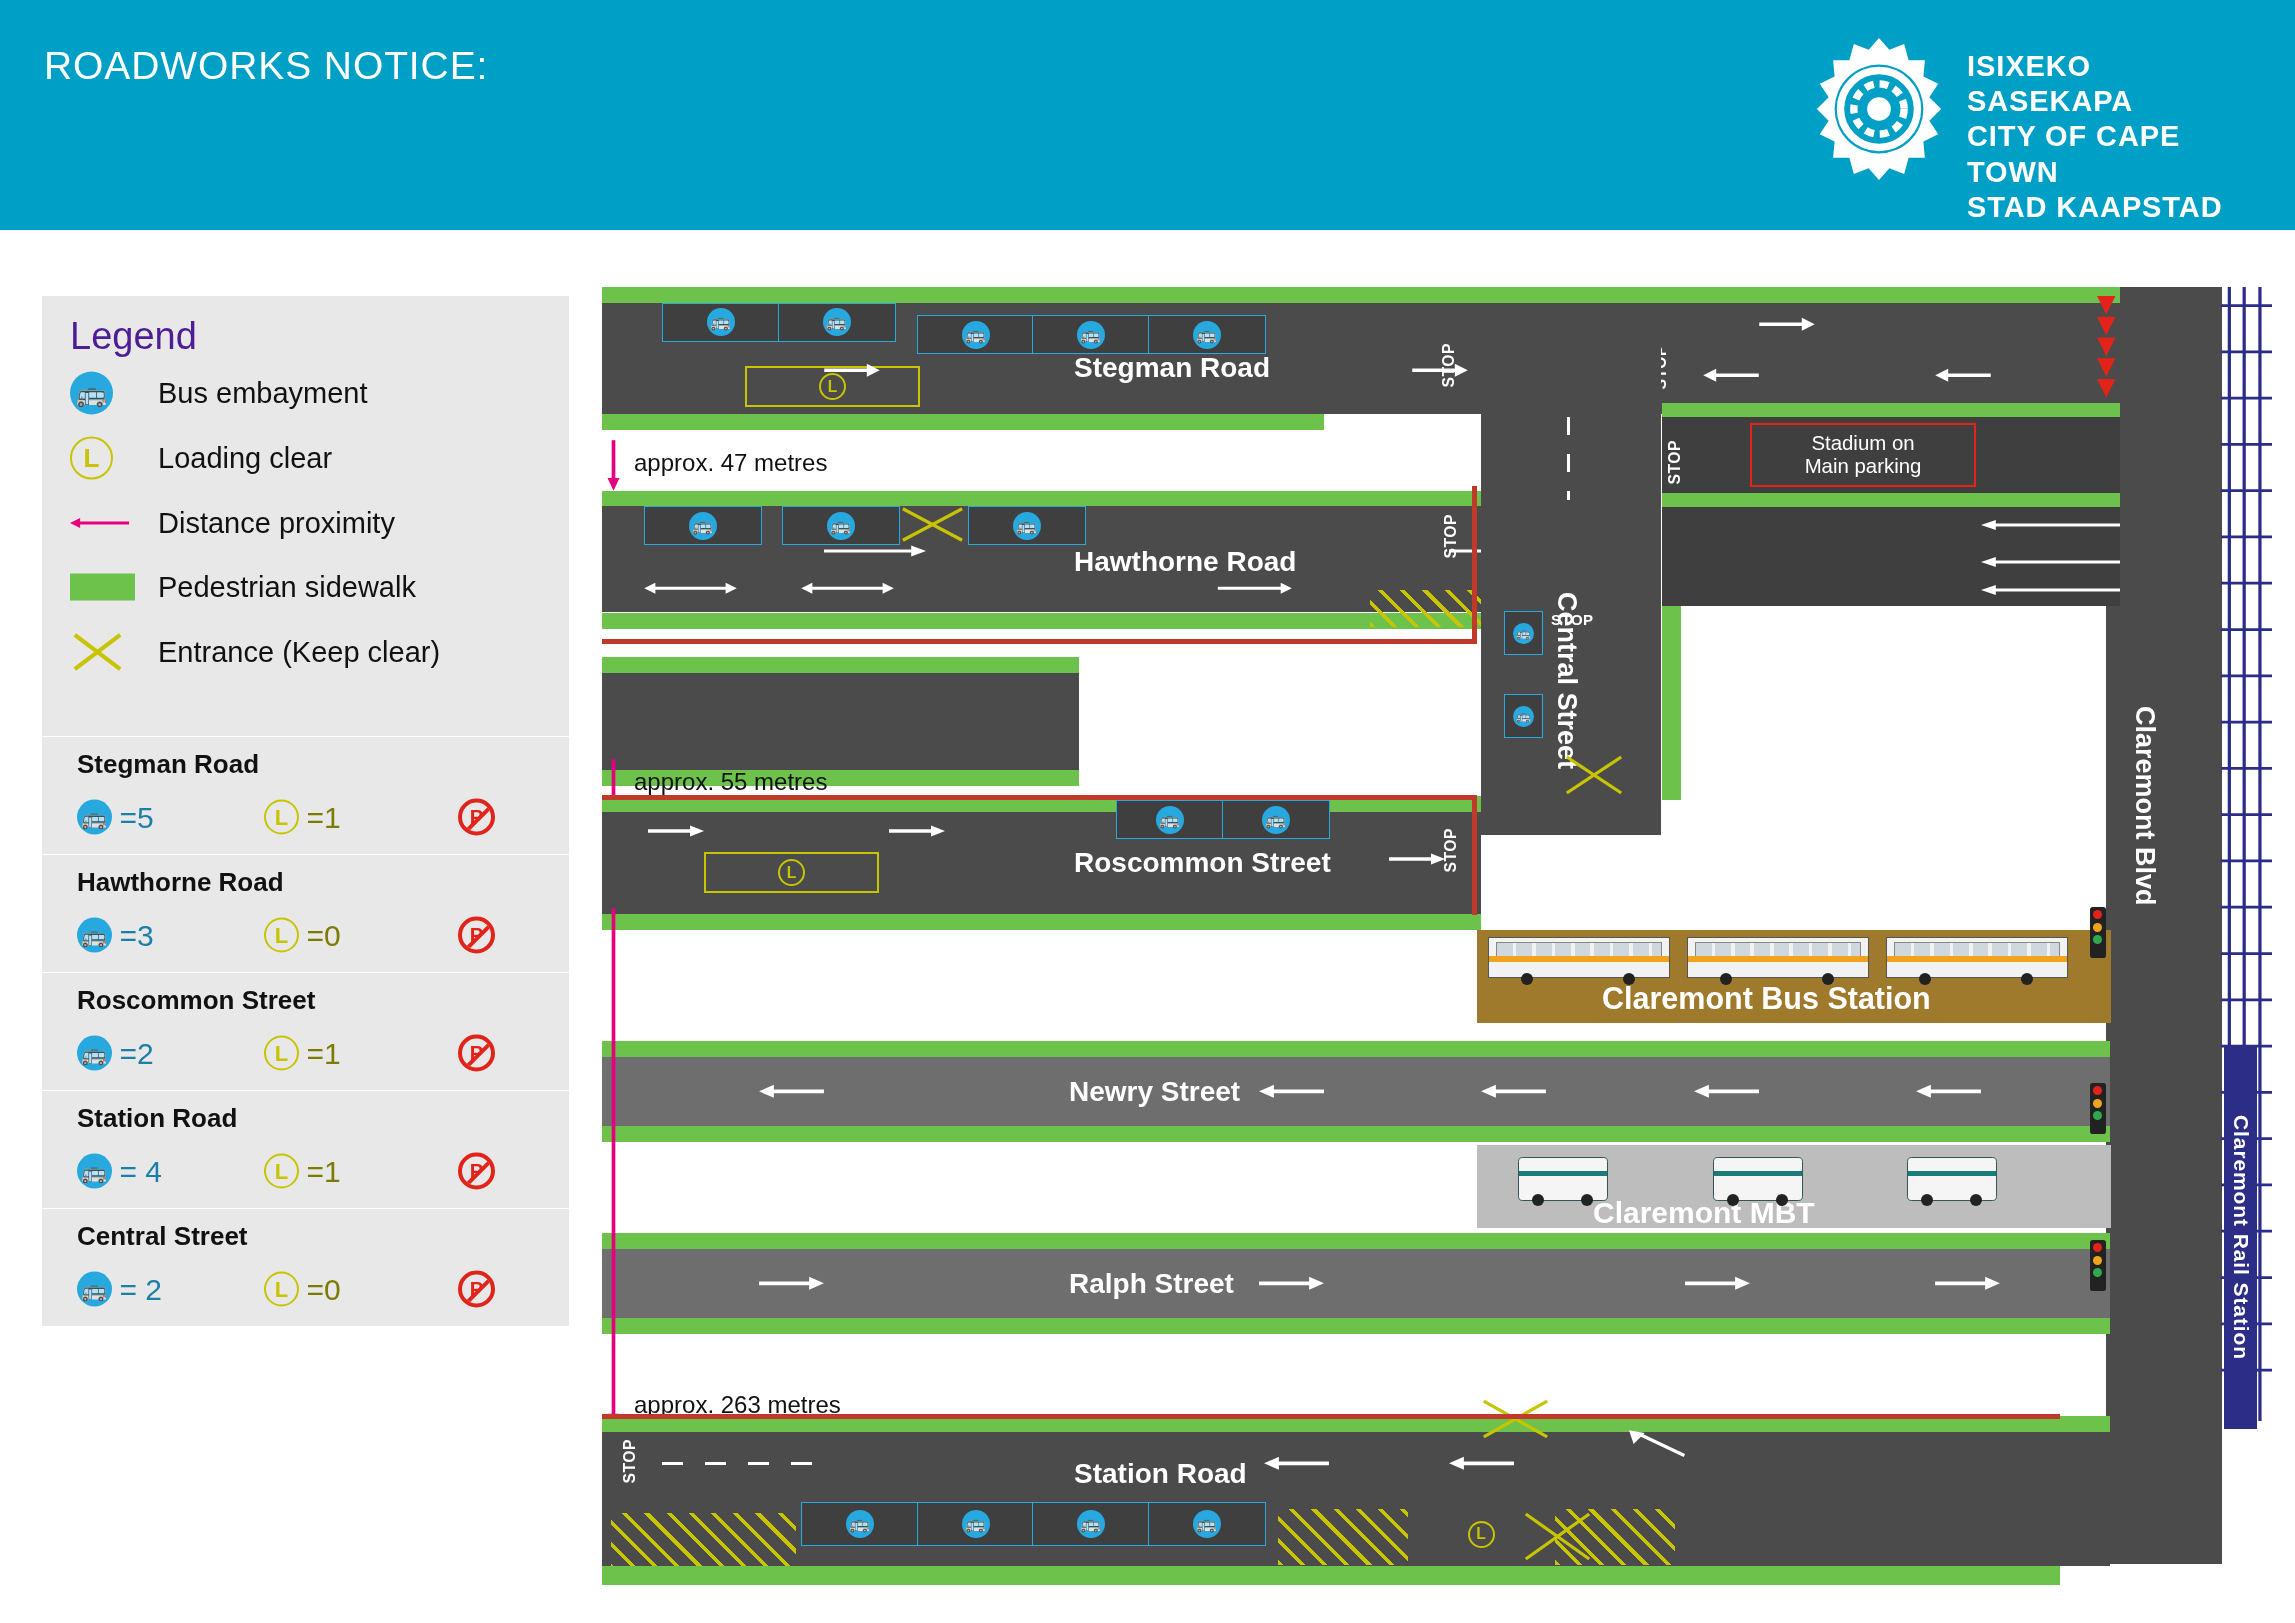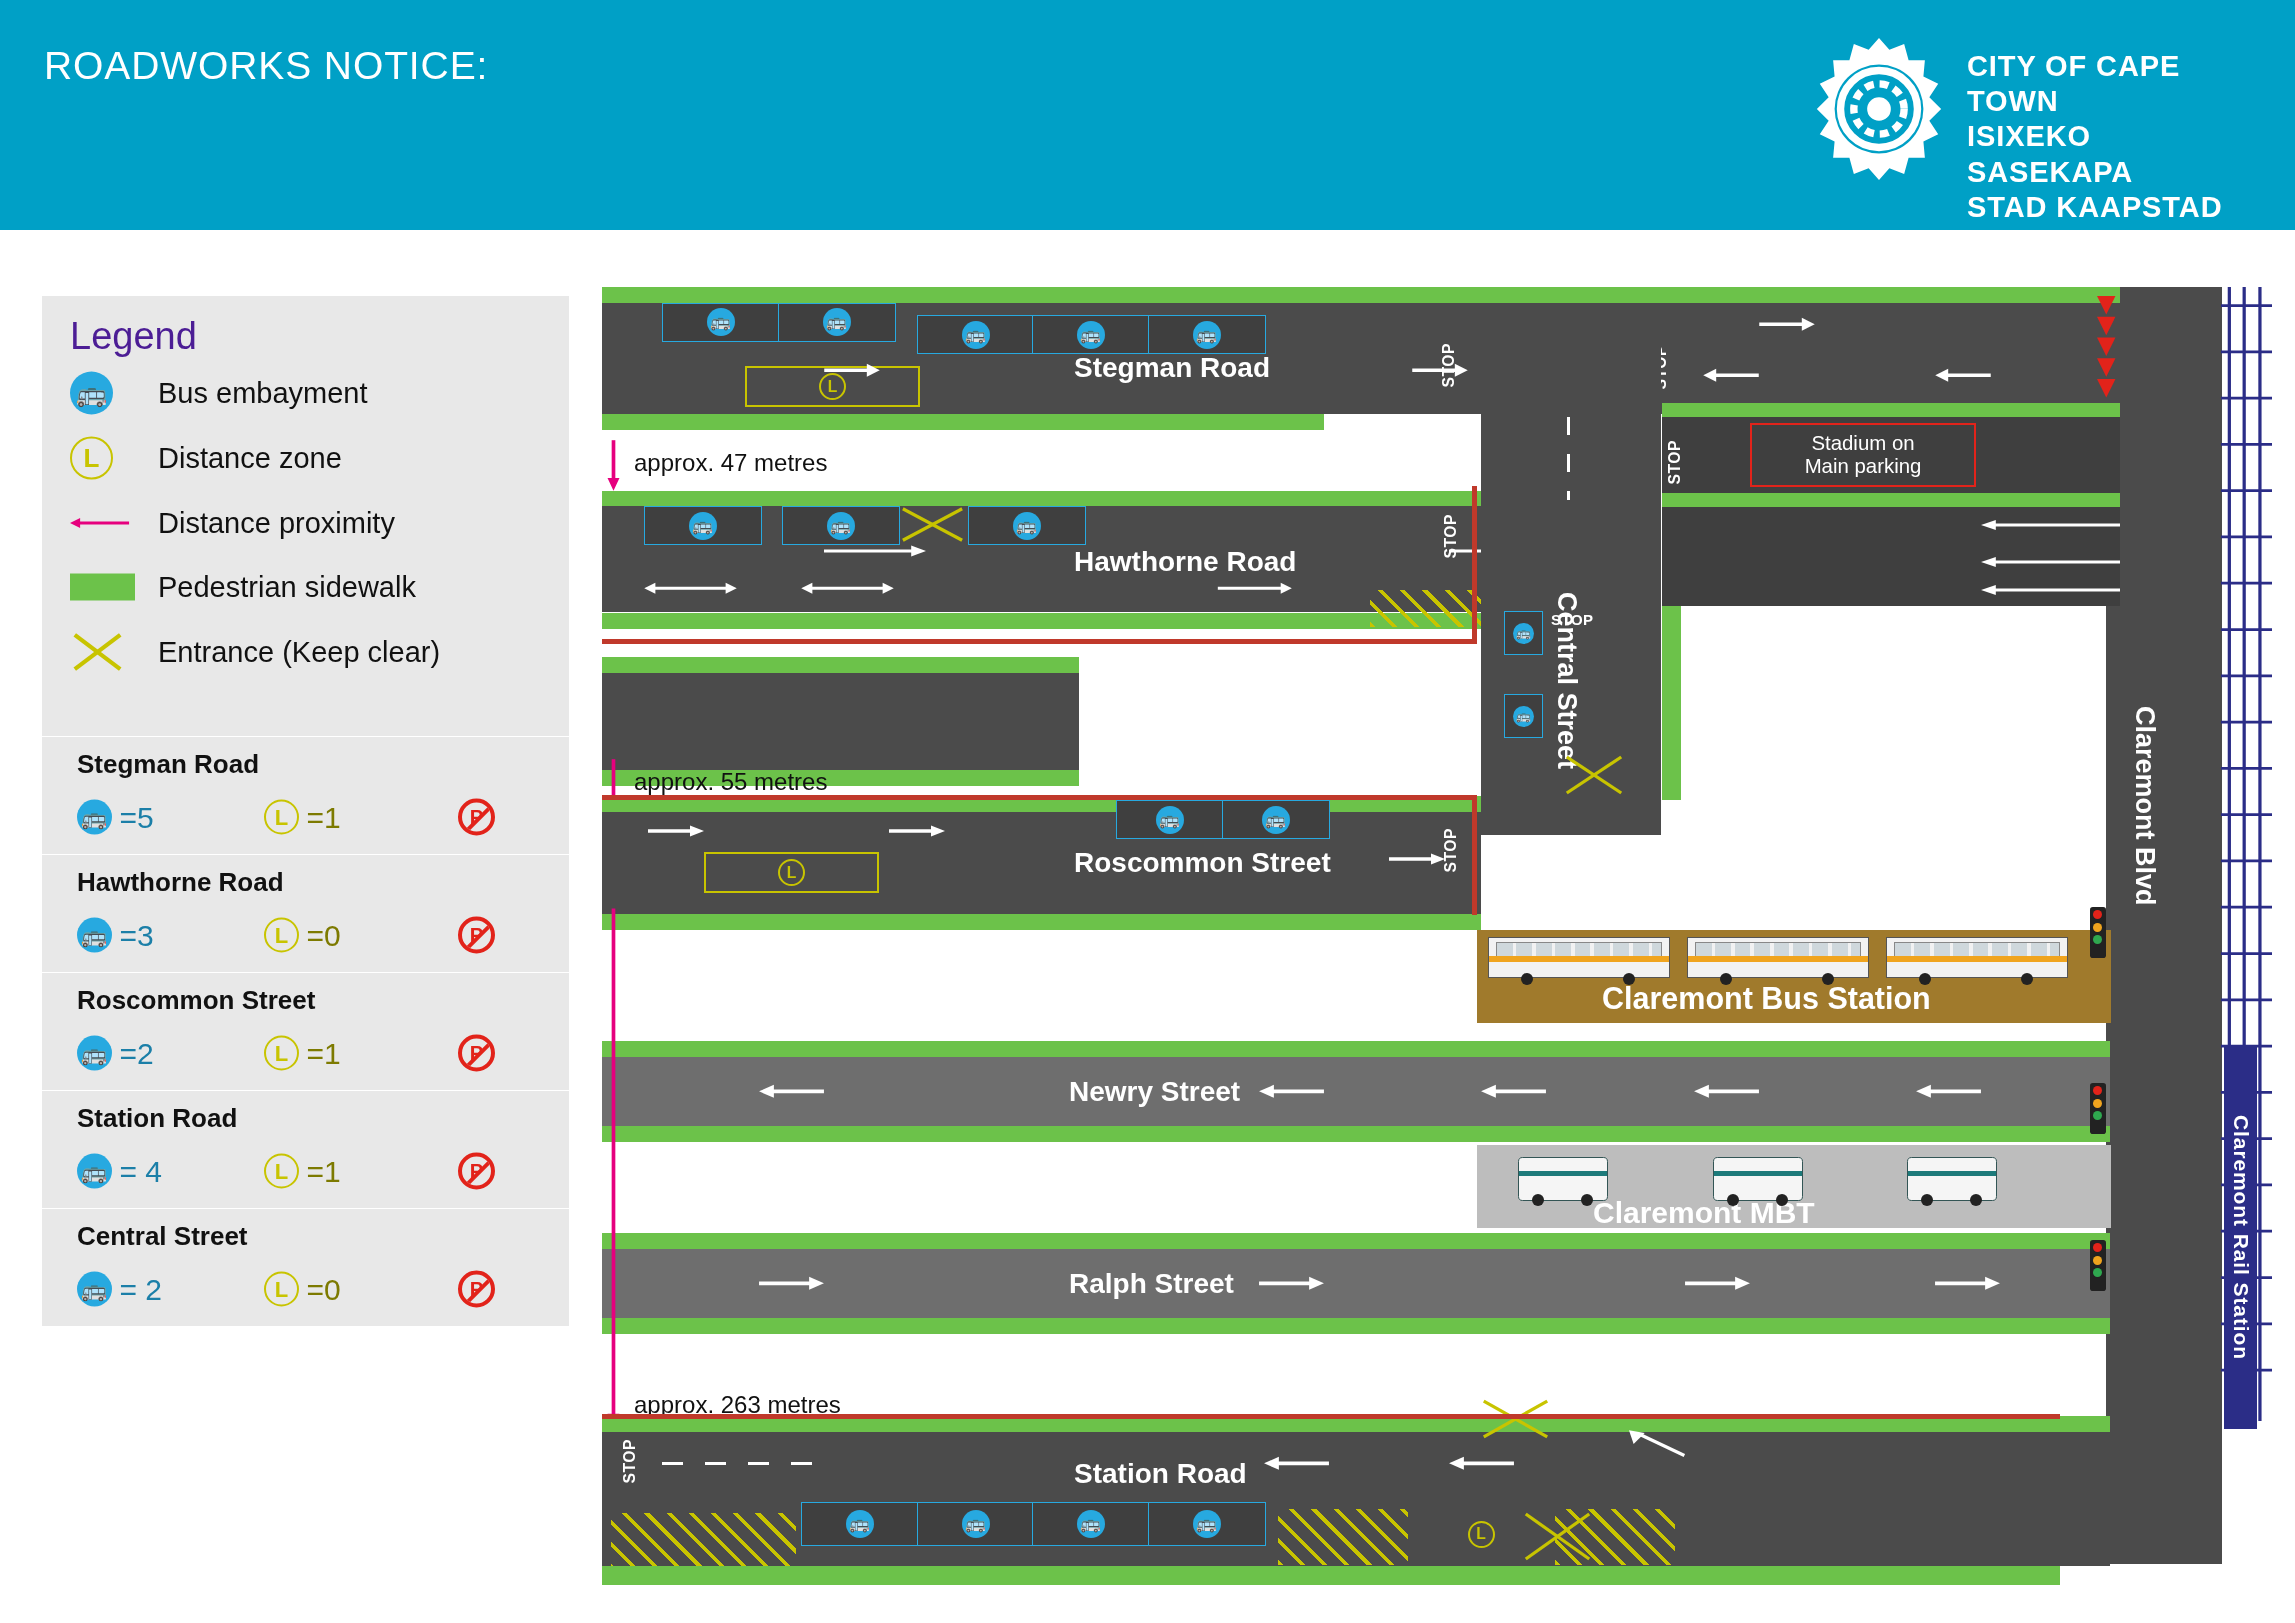--- a/index.html
+++ b/index.html
@@ -174,40 +174,40 @@
     <svg class="logo-mark" viewBox="0 0 100 100">
       <g fill="#ffffff">
         <path d="M50 2 L57 10 L67 6 L70 17 L81 17 L80 28 L90 33 L84 42 L92 50 L84 58 L90 67 L80 72 L81 83 L70 83 L67 94 L57 90 L50 98 L43 90 L33 94 L30 83 L19 83 L20 72 L10 67 L16 58 L8 50 L16 42 L10 33 L20 28 L19 17 L30 17 L33 6 L43 10 Z"></path>
       </g>
       <circle cx="50" cy="50" r="30" fill="#00a0c6"></circle>
       <circle cx="50" cy="50" r="26" fill="none" stroke="#ffffff" stroke-width="5"></circle>
       <circle cx="50" cy="50" r="17" fill="none" stroke="#ffffff" stroke-width="5" stroke-dasharray="6 4"></circle>
       <circle cx="50" cy="50" r="8" fill="#ffffff"></circle>
     </svg>
     <div class="logo-text">
+      <div>ISIXEKO SASEKAPA</div>
       <div>CITY OF CAPE TOWN</div>
-      <div>ISIXEKO SASEKAPA</div>
       <div>STAD KAAPSTAD</div>
     </div>
   </div>
 </div>
 
 <div class="legend">
   <h2>Legend</h2>
 
   <div class="legend-row" style="top:74px;">
     <div class="ic-bus-emb">
         <span class="glyph">🚌</span>
       </div>
     <div class="legend-label">Bus embayment</div>
   </div>
 
   <div class="legend-row" style="top:139px;">
     <div class="ic-load">L</div>
-    <div class="legend-label">Distance zone</div>
+    <div class="legend-label">Loading clear</div>
   </div>
 
   <div class="legend-row" style="top:204px;">
     <svg class="ic-arrow" viewBox="0 0 130 30">
       <line x1="128" y1="15" x2="18" y2="15" stroke="#e6007e" stroke-width="7"></line>
       <polygon points="0,15 22,4 22,26" fill="#e6007e"></polygon>
     </svg>
     <div class="legend-label">Distance proximity</div>
   </div>
 

